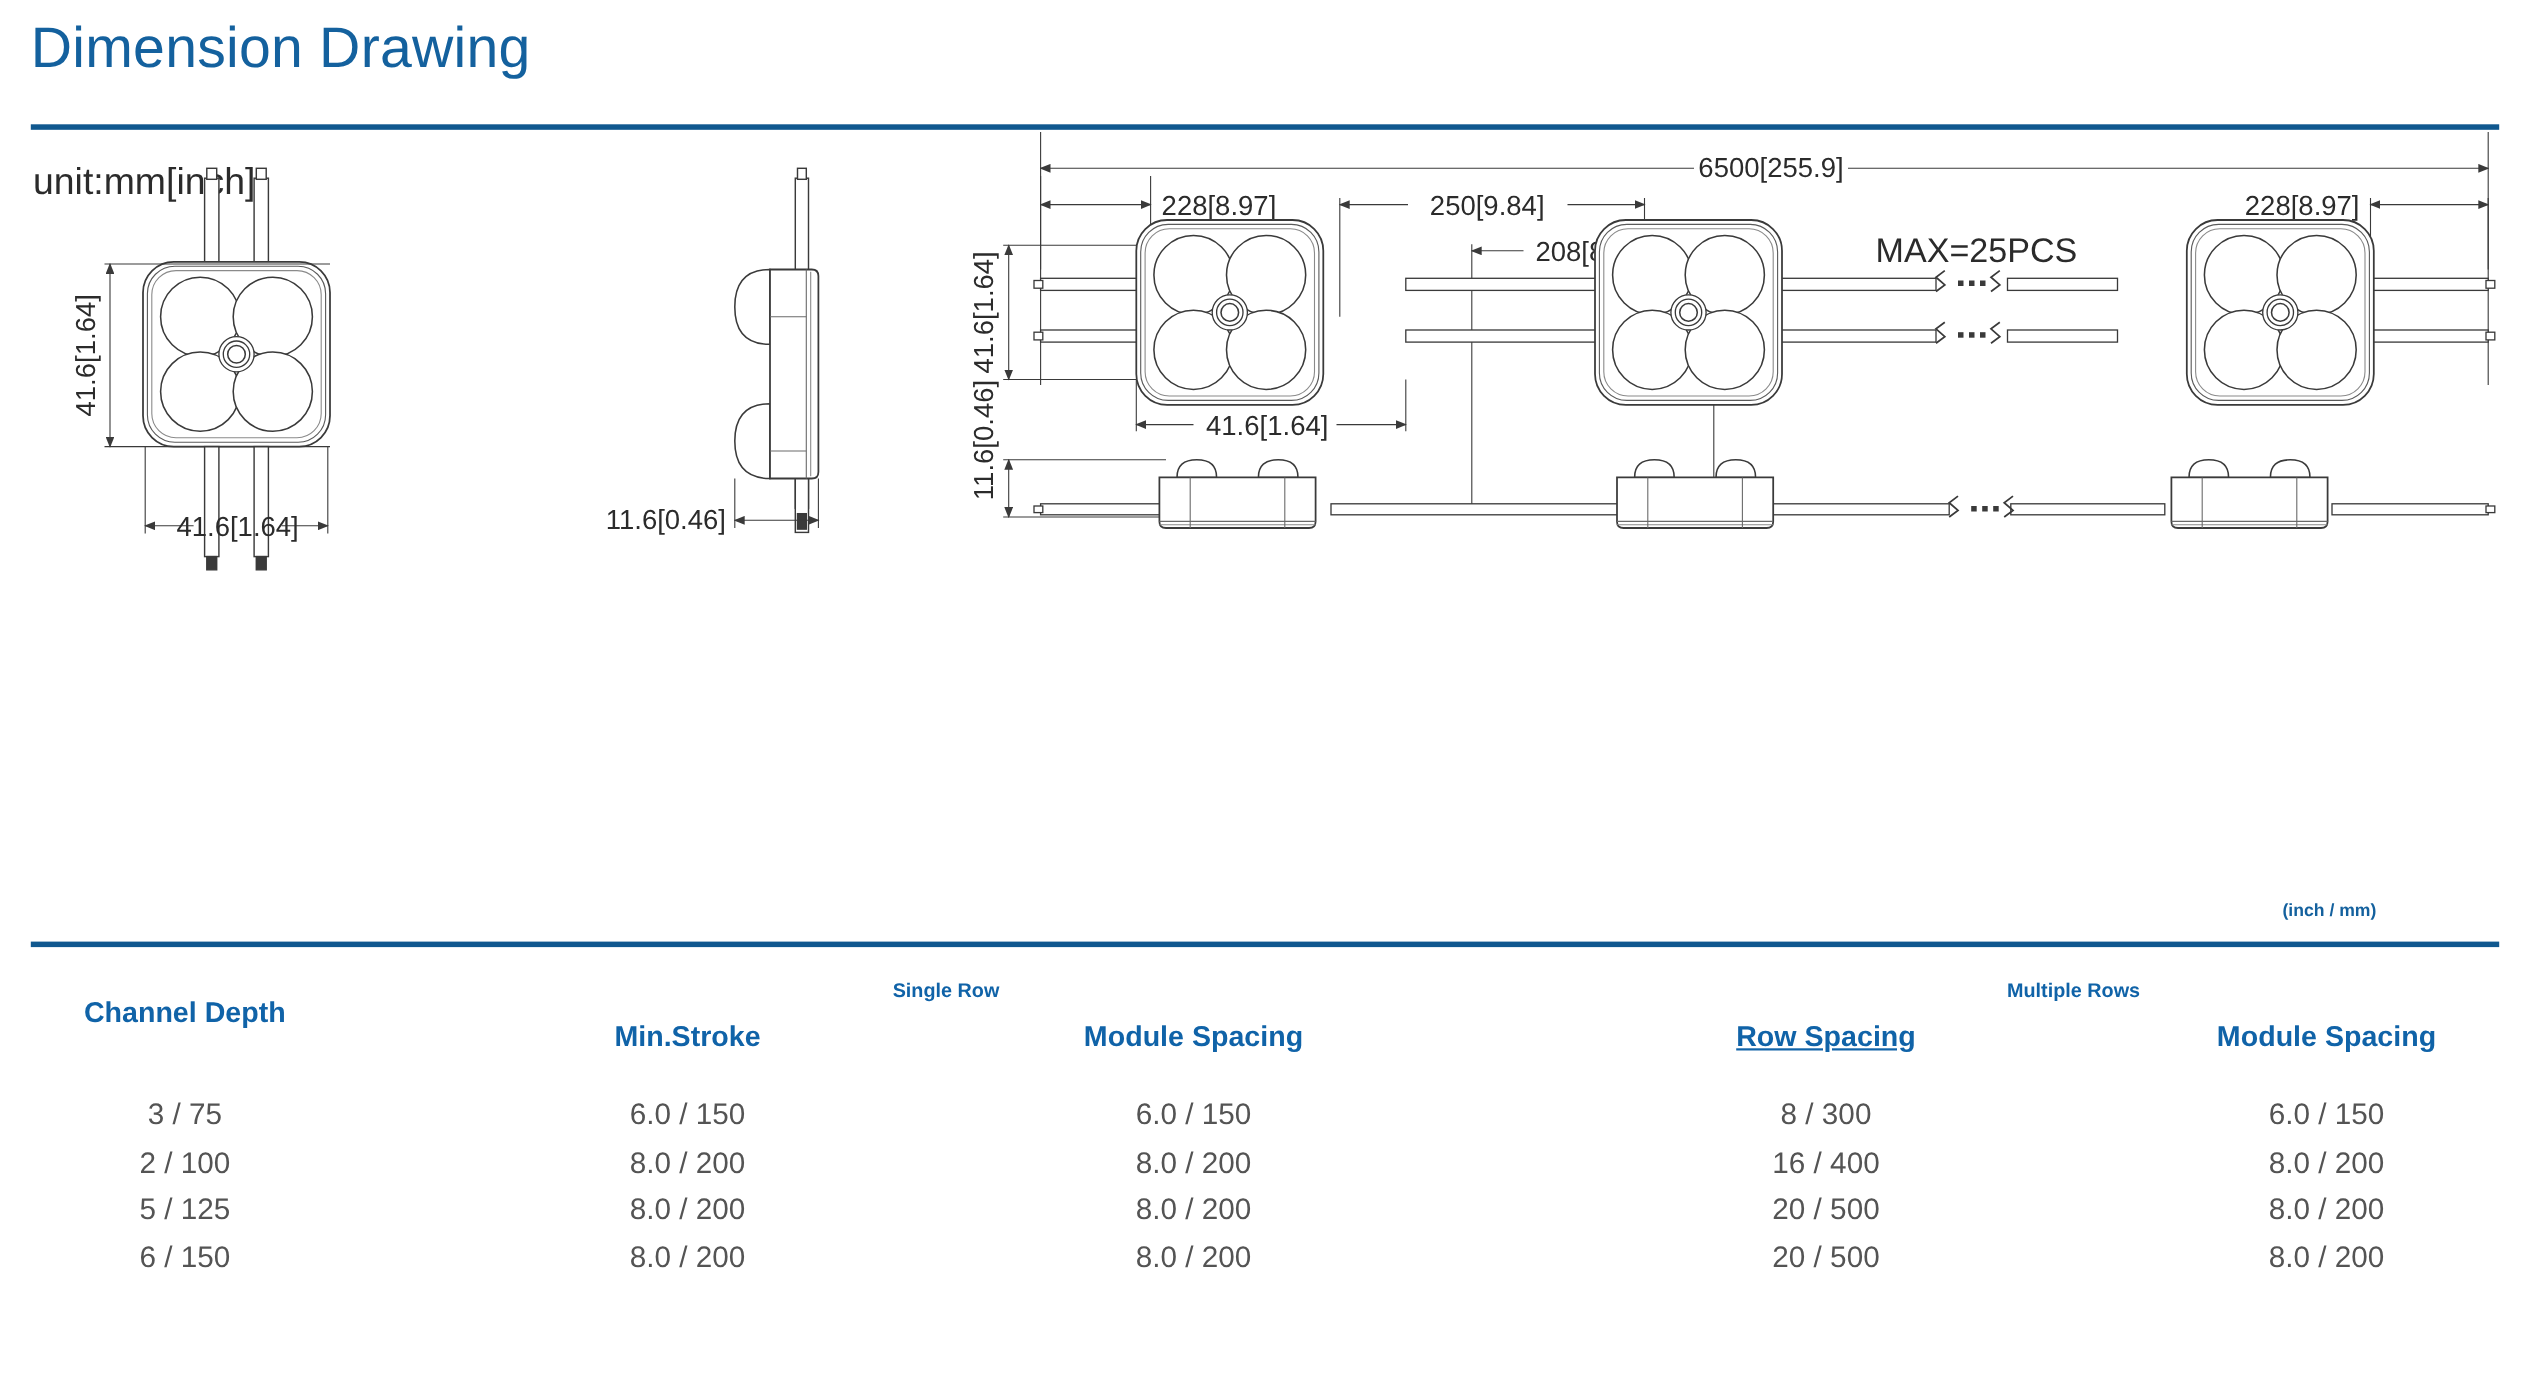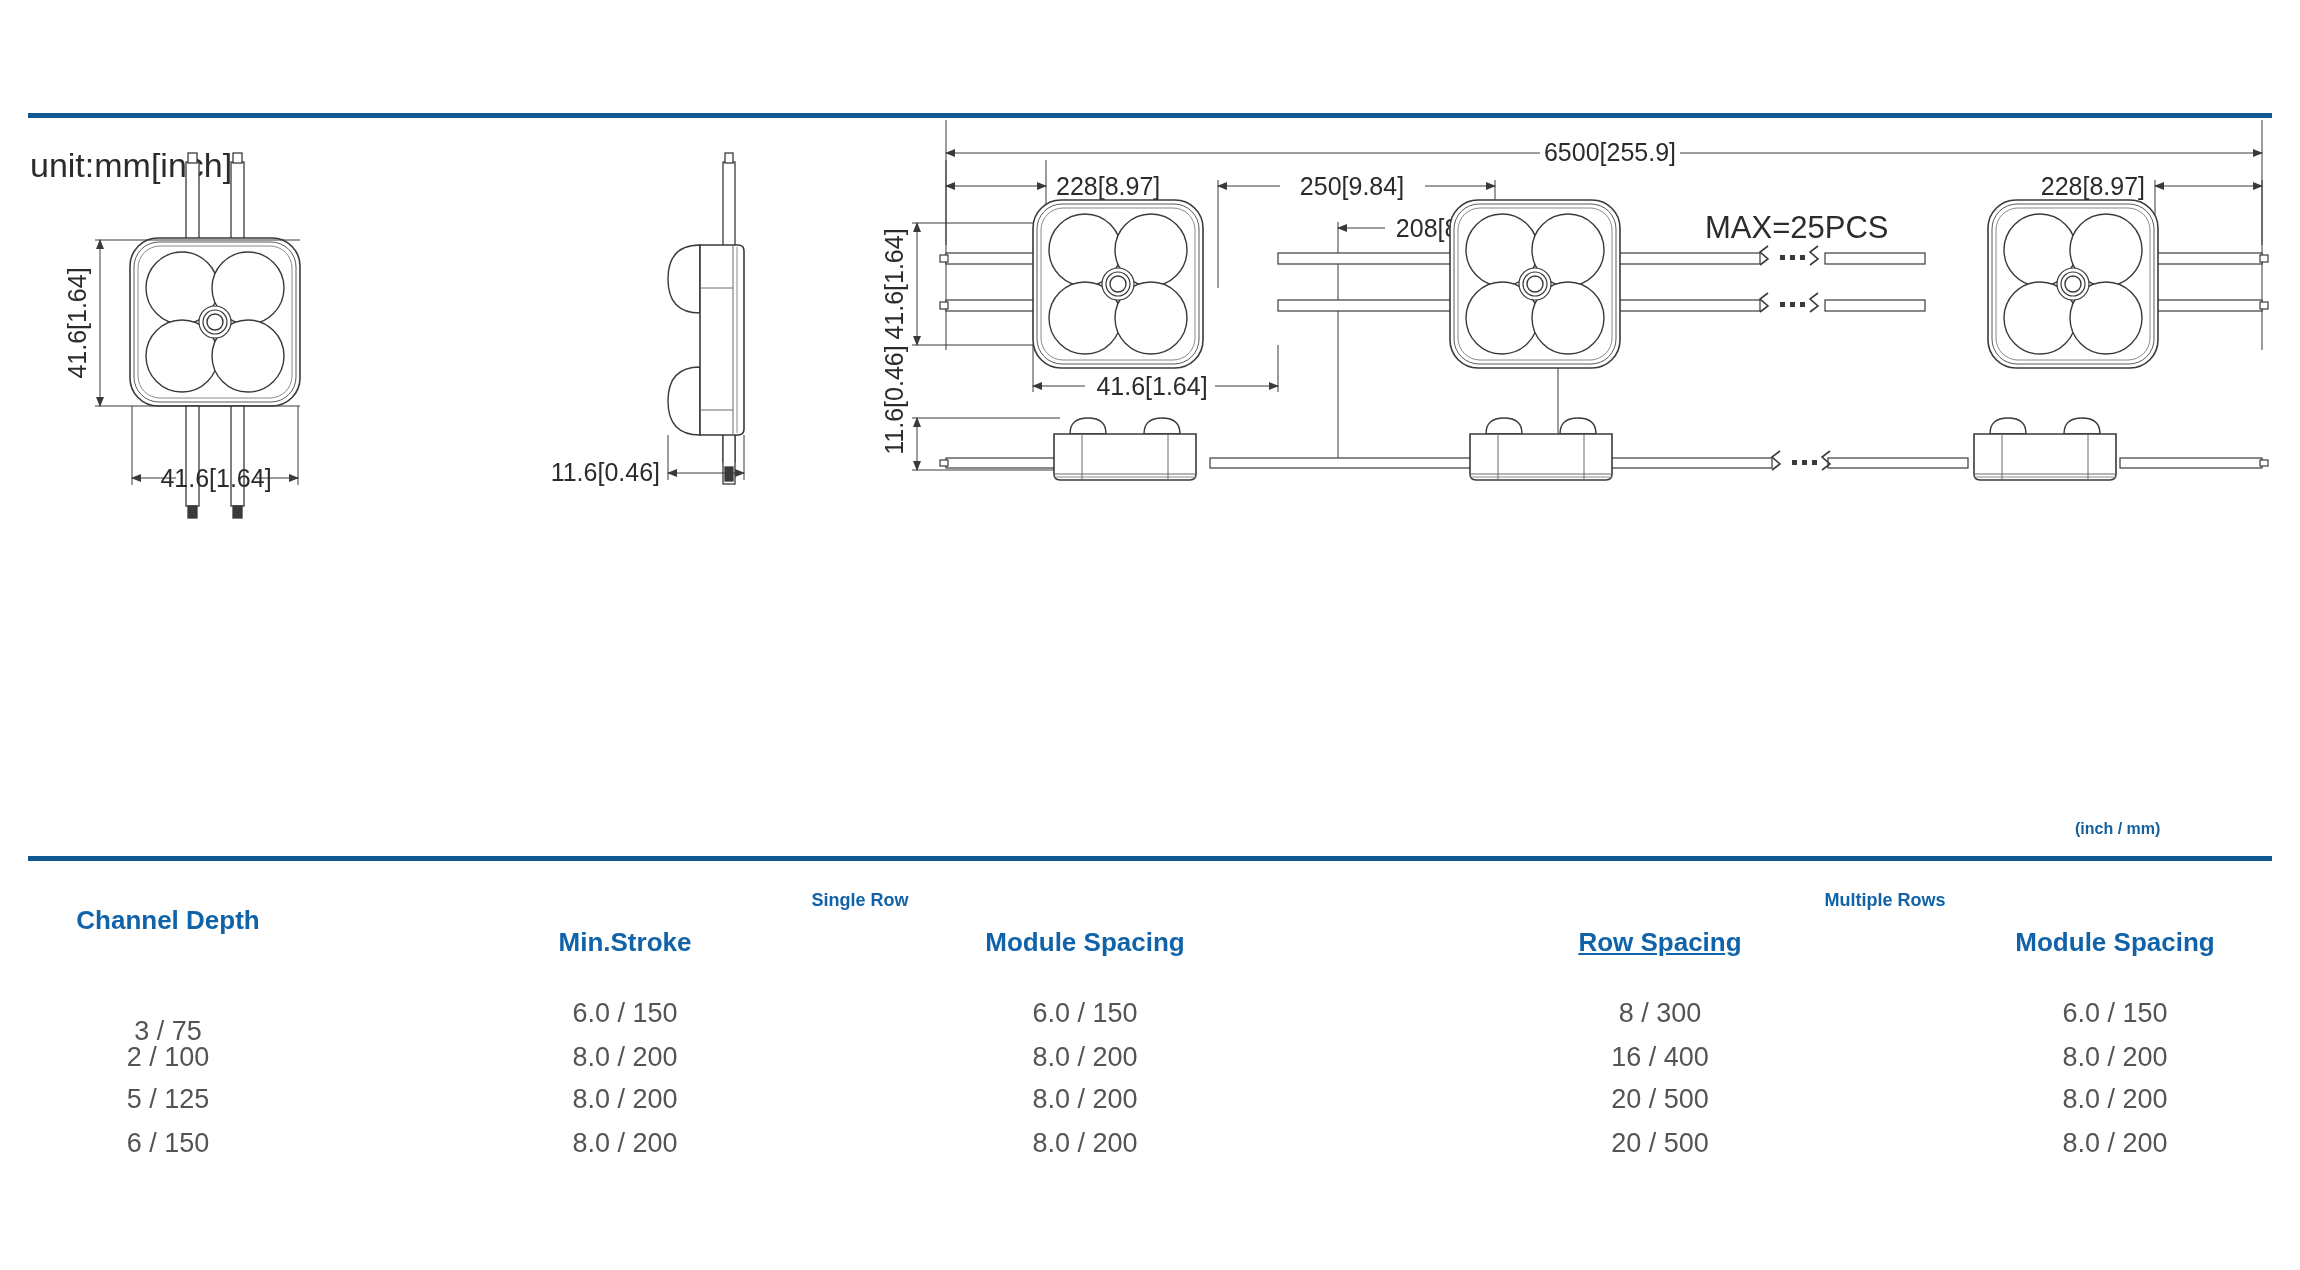--- a/index.html
+++ b/index.html
@@ -53,20 +53,21 @@
   .cell{
     position:absolute;font-size:27px;color:#545454;
     white-space:nowrap;transform:translateX(-50%);
   }
 </style>
 </head>
 <body>
 
 <div class="page">
 
+  <div class="sec-title" id="title-dimension">Dimension Drawing</div>
 
   <div class="rule" id="rule-1"></div>
 
   <div id="unit-note">unit:mm[inch]</div>
 
   <div id="drawing-area">
     <svg width="2300" height="620" viewBox="0 0 2300 620" xmlns="http://www.w3.org/2000/svg">
       <defs>
         <marker id="ar" markerWidth="10" markerHeight="8" refX="9" refY="4" orient="auto">
           <path d="M0,0 L10,4 L0,8 z" fill="#3a3a3a"></path>
@@ -321,21 +322,21 @@
 
     <div class="grp-head" style="left:860px;top:0px;">Single Row</div>
     <div class="grp-head" style="left:1885px;top:0px;">Multiple Rows</div>
 
     <div class="col-head" style="left:168px;top:15px;">Channel Depth</div>
     <div class="col-head" style="left:625px;top:37px;">Min.Stroke</div>
     <div class="col-head" style="left:1085px;top:37px;">Module Spacing</div>
     <div class="col-head" style="left:1660px;top:37px;text-decoration:underline;">Row Spacing</div>
     <div class="col-head" style="left:2115px;top:37px;">Module  Spacing</div>
 
-    <div class="cell" style="left:168px;top:108px;margin-top:18px;">3 /  75</div>
+    <div class="cell" style="left:168px;top:108px;">3 /  75</div>
     <div class="cell" style="left:625px;top:108px;">6.0  / 150</div>
     <div class="cell" style="left:1085px;top:108px;">6.0 / 150</div>
     <div class="cell" style="left:1660px;top:108px;">8  / 300</div>
     <div class="cell" style="left:2115px;top:108px;">6.0 / 150</div>
 
     <div class="cell" style="left:168px;top:152px;">2 / 100</div>
     <div class="cell" style="left:625px;top:152px;">8.0  / 200</div>
     <div class="cell" style="left:1085px;top:152px;">8.0  / 200</div>
     <div class="cell" style="left:1660px;top:152px;">16  / 400</div>
     <div class="cell" style="left:2115px;top:152px;">8.0  / 200</div>

